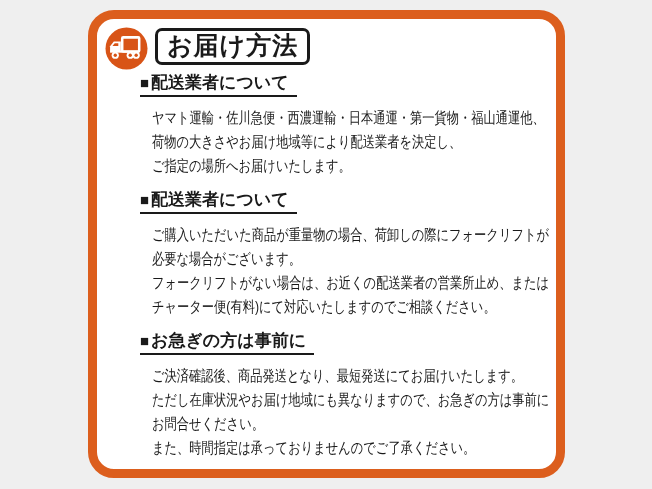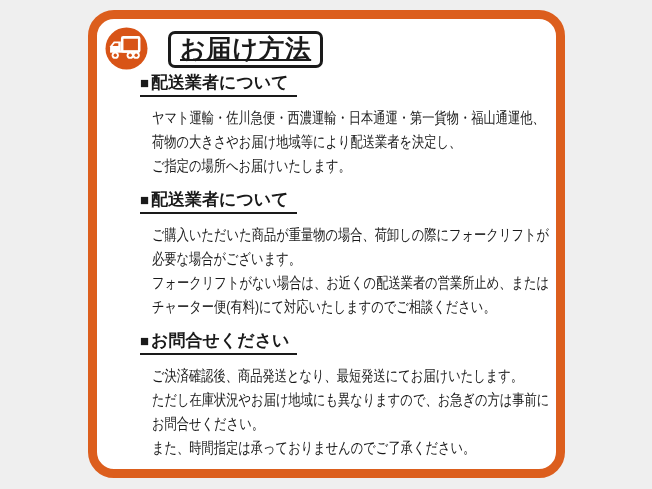--- a/index.html
+++ b/index.html
@@ -19,21 +19,21 @@
   }
   .frame{
     position:absolute;left:88px;top:10px;width:477px;height:468px;
     background:#ffffff;
     border:9px solid var(--panel-border,#dc5e1d);
     border-radius:26px;
     padding:8px 12px 0 8px;
     overflow:hidden;
   }
   .header-row{
-    display:flex;align-items:center;gap:20px;text-decoration:underline;
+    display:flex;align-items:flex-start;gap:7px;
   }
   .badge{width:43px;height:43px;flex:0 0 auto;display:block;}
   .badge svg{display:block;}
   .badge-circle{fill:var(--badge-bg,#d85417);}
   .hub{fill:var(--badge-bg,#d85417);}
   .title-box{
     margin-top:1px;
     border:3px solid var(--title-border,#1a1a1a);
     border-radius:7px;
     padding:1px 9px 3px;
@@ -96,20 +96,20 @@
 
   <section>
     <h2 class="sec-title"><span class="bullet">■</span><span>配送業者について</span></h2>
     <p class="sec-body">ご購入いただいた商品が重量物の場合、荷卸しの際にフォークリフトが
 必要な場合がございます。
 フォークリフトがない場合は、お近くの配送業者の営業所止め、または
 チャーター便(有料)にて対応いたしますのでご相談ください。</p>
   </section>
 
   <section>
-    <h2 class="sec-title"><span class="bullet">■</span><span>お問合せください</span></h2>
+    <h2 class="sec-title"><span class="bullet">■</span><span>お急ぎの方は事前に</span></h2>
     <p class="sec-body">ご決済確認後、商品発送となり、最短発送にてお届けいたします。
 ただし在庫状況やお届け地域にも異なりますので、お急ぎの方は事前に
 お問合せください。
 また、時間指定は承っておりませんのでご了承ください。</p>
   </section>
 
 </div>
 
 </body></html>

